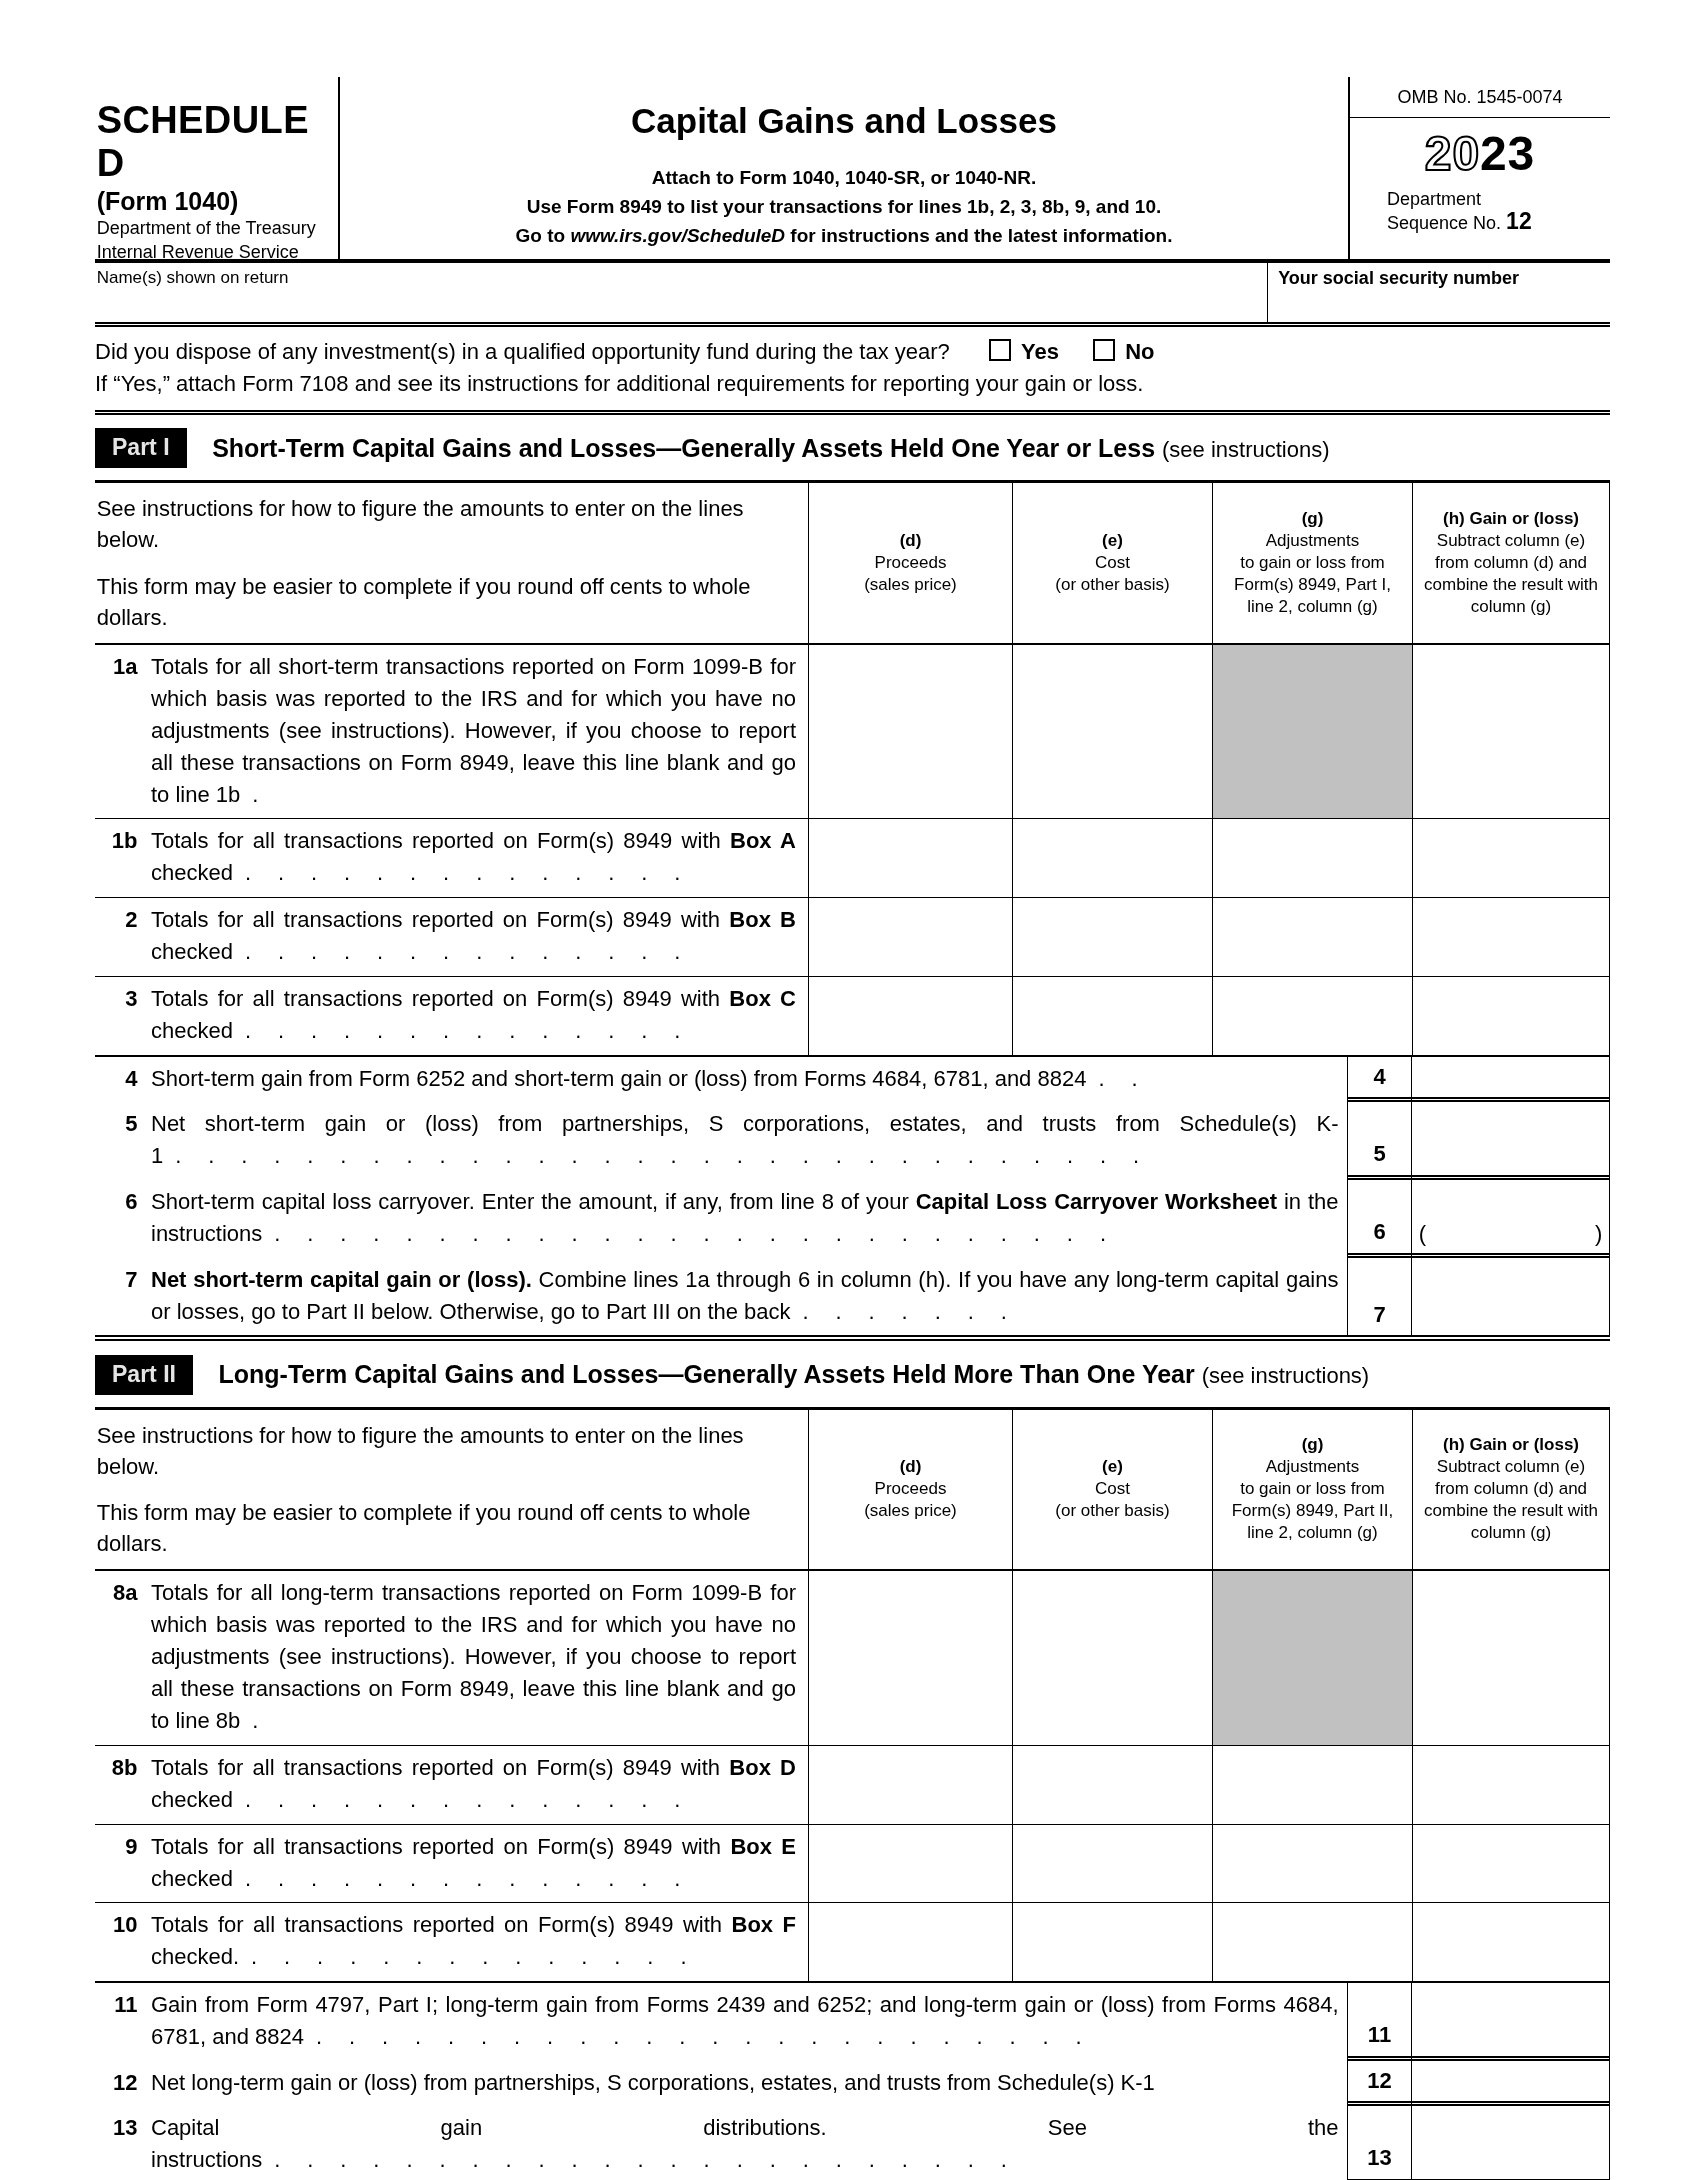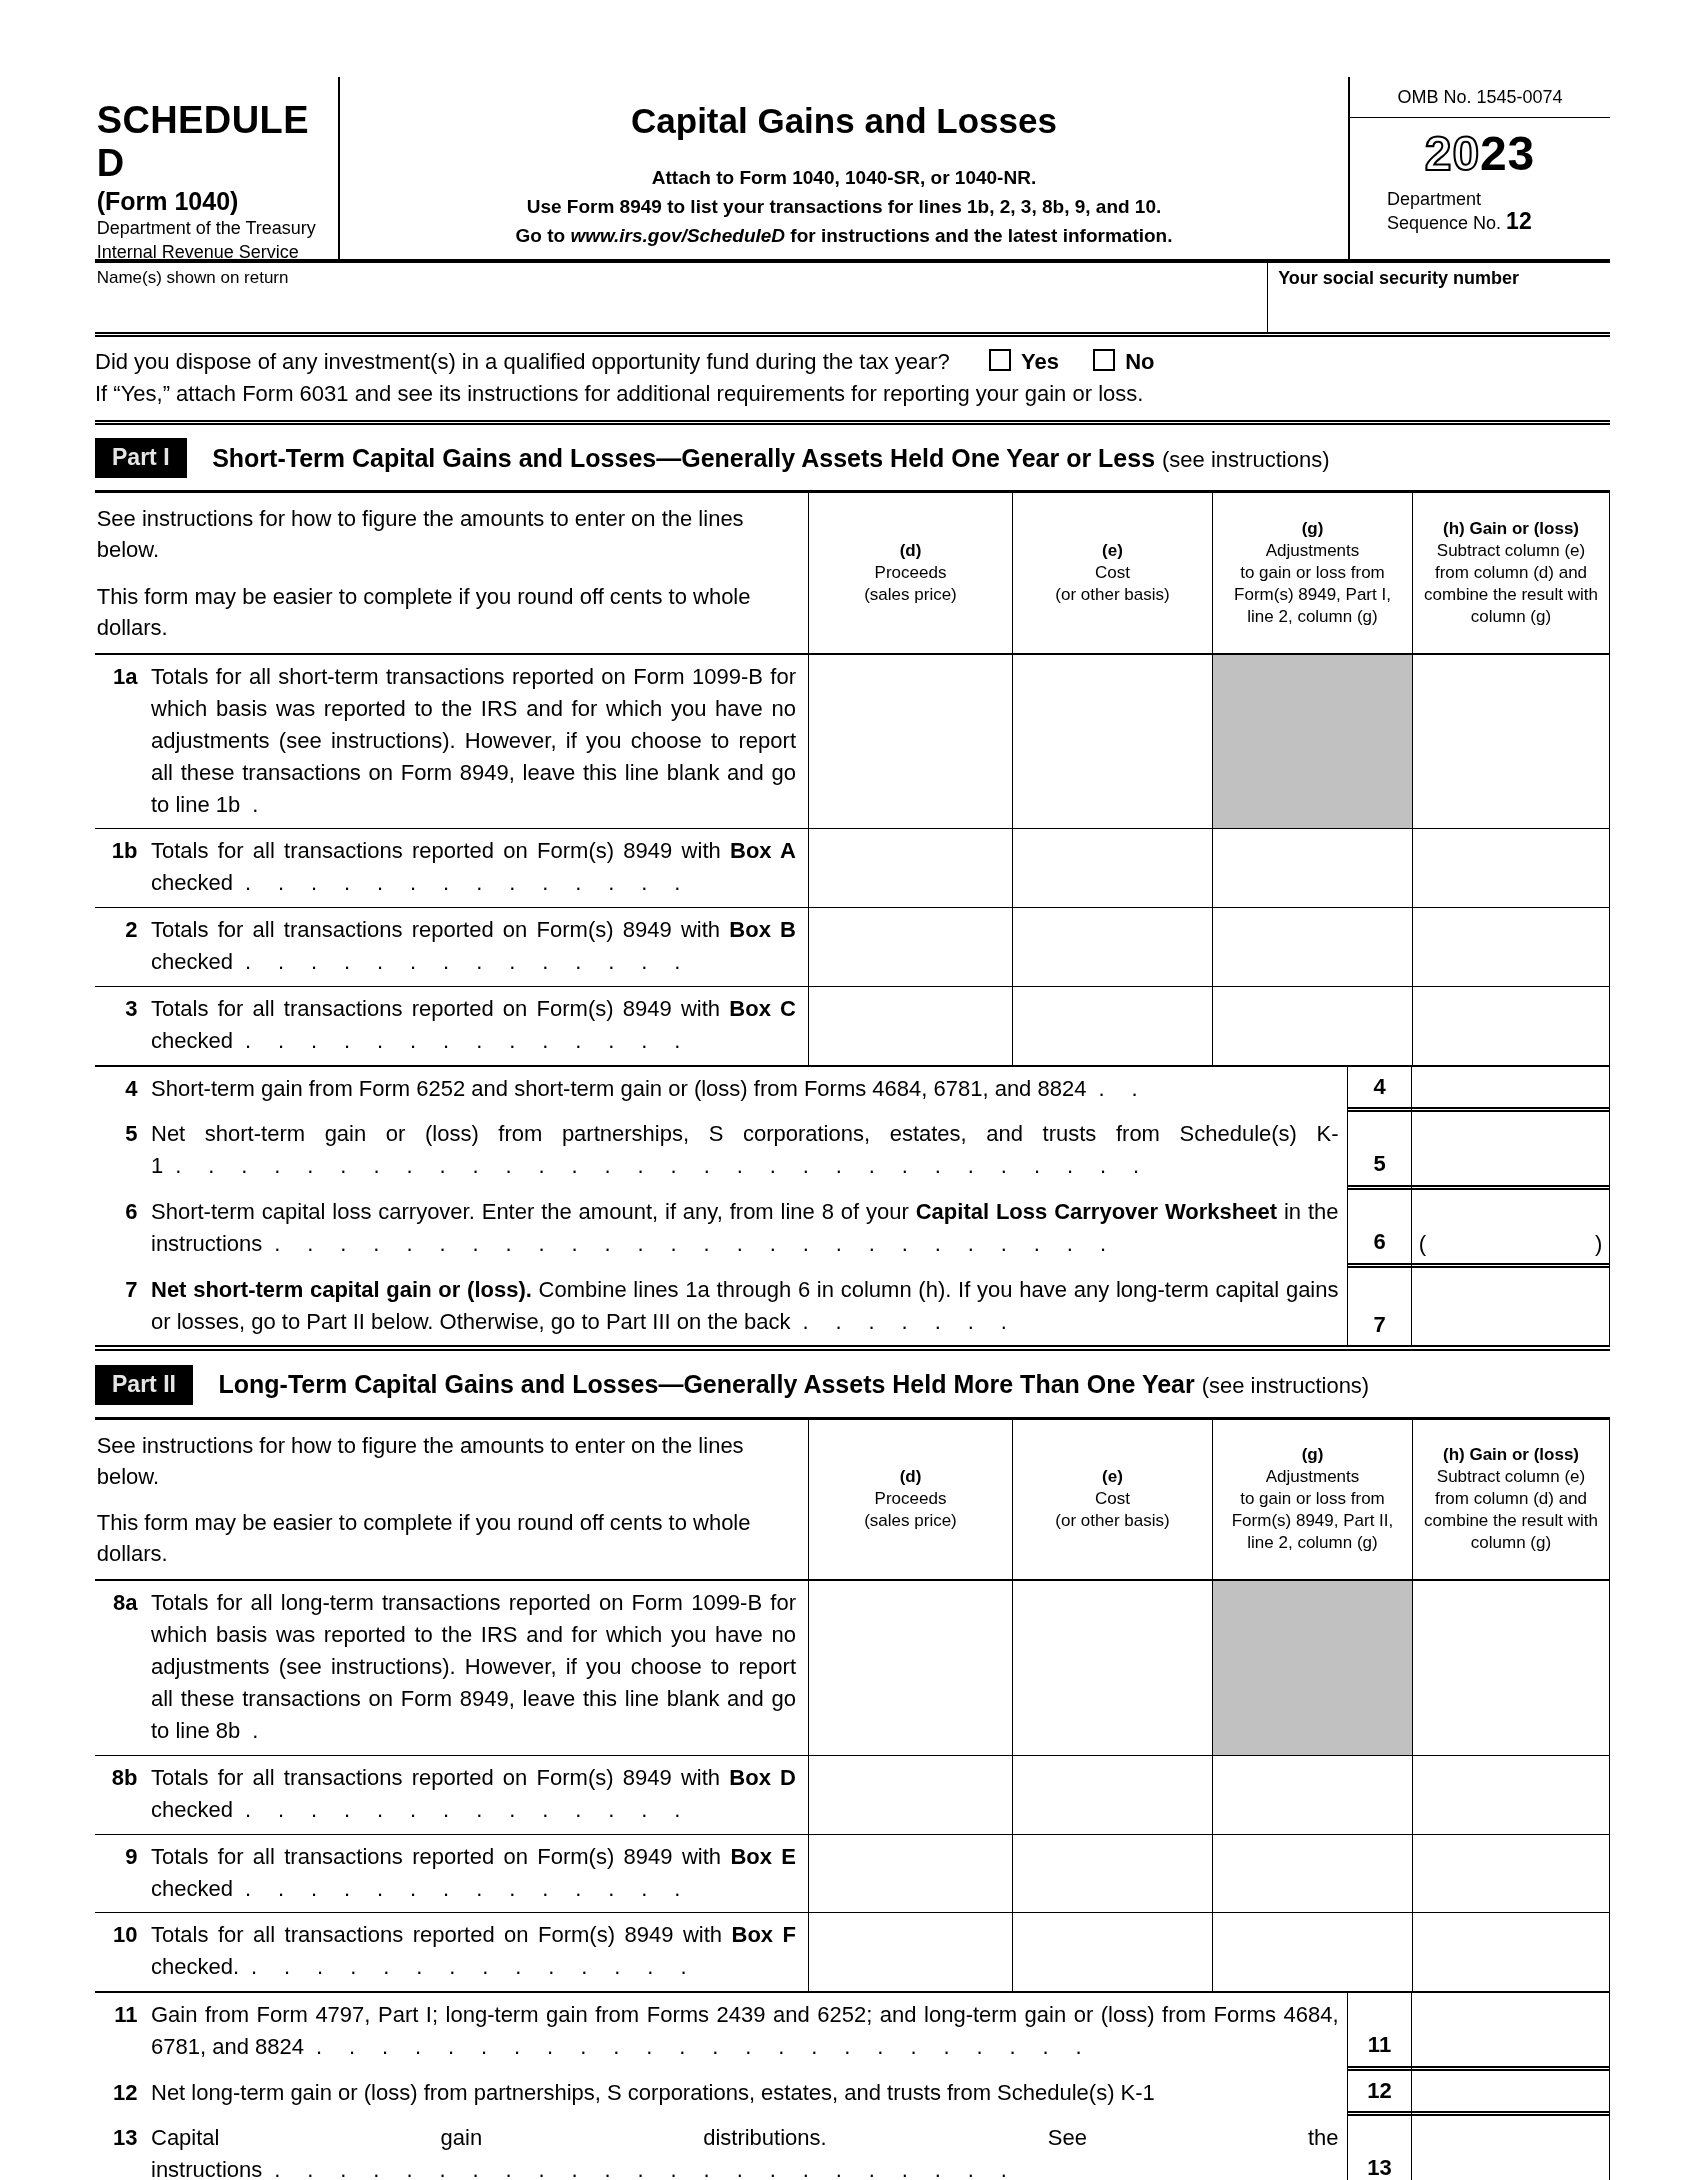--- a/index.html
+++ b/index.html
@@ -20,21 +20,21 @@
   .sub i { font-style:italic; }
   .h-right { width:262px; border-left:2.6px solid #000; display:flex; flex-direction:column; }
   .omb { font-size:18px; text-align:center; padding:10.2px 0 8.5px; border-bottom:1.7px solid #000; }
   .year { text-align:center; font-size:48px; padding-top:8.5px; letter-spacing:0.9px; }
   .y-out { color:#fff; -webkit-text-stroke:2.1px #000; font-weight:bold; }
   .y-bold { font-weight:bold; }
   .attach { padding:6.8px 0 0 37px; font-size:18px; line-height:22px; }
   .attach b { font-size:23px; }
 
   
-  .idrow { display:flex; border-bottom:5.1px double #000; height:74px; }
+  .idrow { display:flex; border-bottom:5.1px double #000; height:64px; }
   .namecell { flex:1; padding:5.1px 6.8px 0 1.7px; font-size:17px; }
   .ssncell { width:343px; border-left:1.7px solid #000; padding:5.1px 0 0 10.2px; font-size:18px; font-weight:bold; }
 
   
   .qrow { border-bottom:5.1px double #000; padding:8.5px 0 10.2px; font-size:22px; line-height:32px; }
   .cb { display:inline-block; width:22px; height:22px; border:2.6px solid #000; vertical-align:-2.6px; }
   .cb-yes { margin-left:39px; margin-right:10.2px; }
   .cb-no  { margin-left:34px; margin-right:10.2px; }
   .qrow b { font-weight:bold; }
 
@@ -114,21 +114,21 @@
     <div class="ssncell">
       <span>Your social security number</span>
       <span></span>
     </div>
   </div>
 
   <div class="qrow">
     <div>
       <span>Did you dispose of any investment(s) in a qualified opportunity fund during the tax year?</span><span class="cb cb-yes"></span><b>Yes</b><span class="cb cb-no"></span><b>No</b>
     </div>
-    <div>If “Yes,” attach Form 6031 and see its instructions for additional requirements for reporting your gain or loss.</div>
+    <div>If “Yes,” attach Form 7108 and see its instructions for additional requirements for reporting your gain or loss.</div>
   </div>
 
   <div class="pbar">
     <span class="pbadge">Part I</span>
     <span class="ptitle"><span>Short-Term Capital Gains and Losses—Generally Assets Held One Year or Less</span> <span class="psee">(see instructions)</span></span>
   </div>
 
   <div class="ptable">
     <div class="thead">
       <div class="c-desc">

